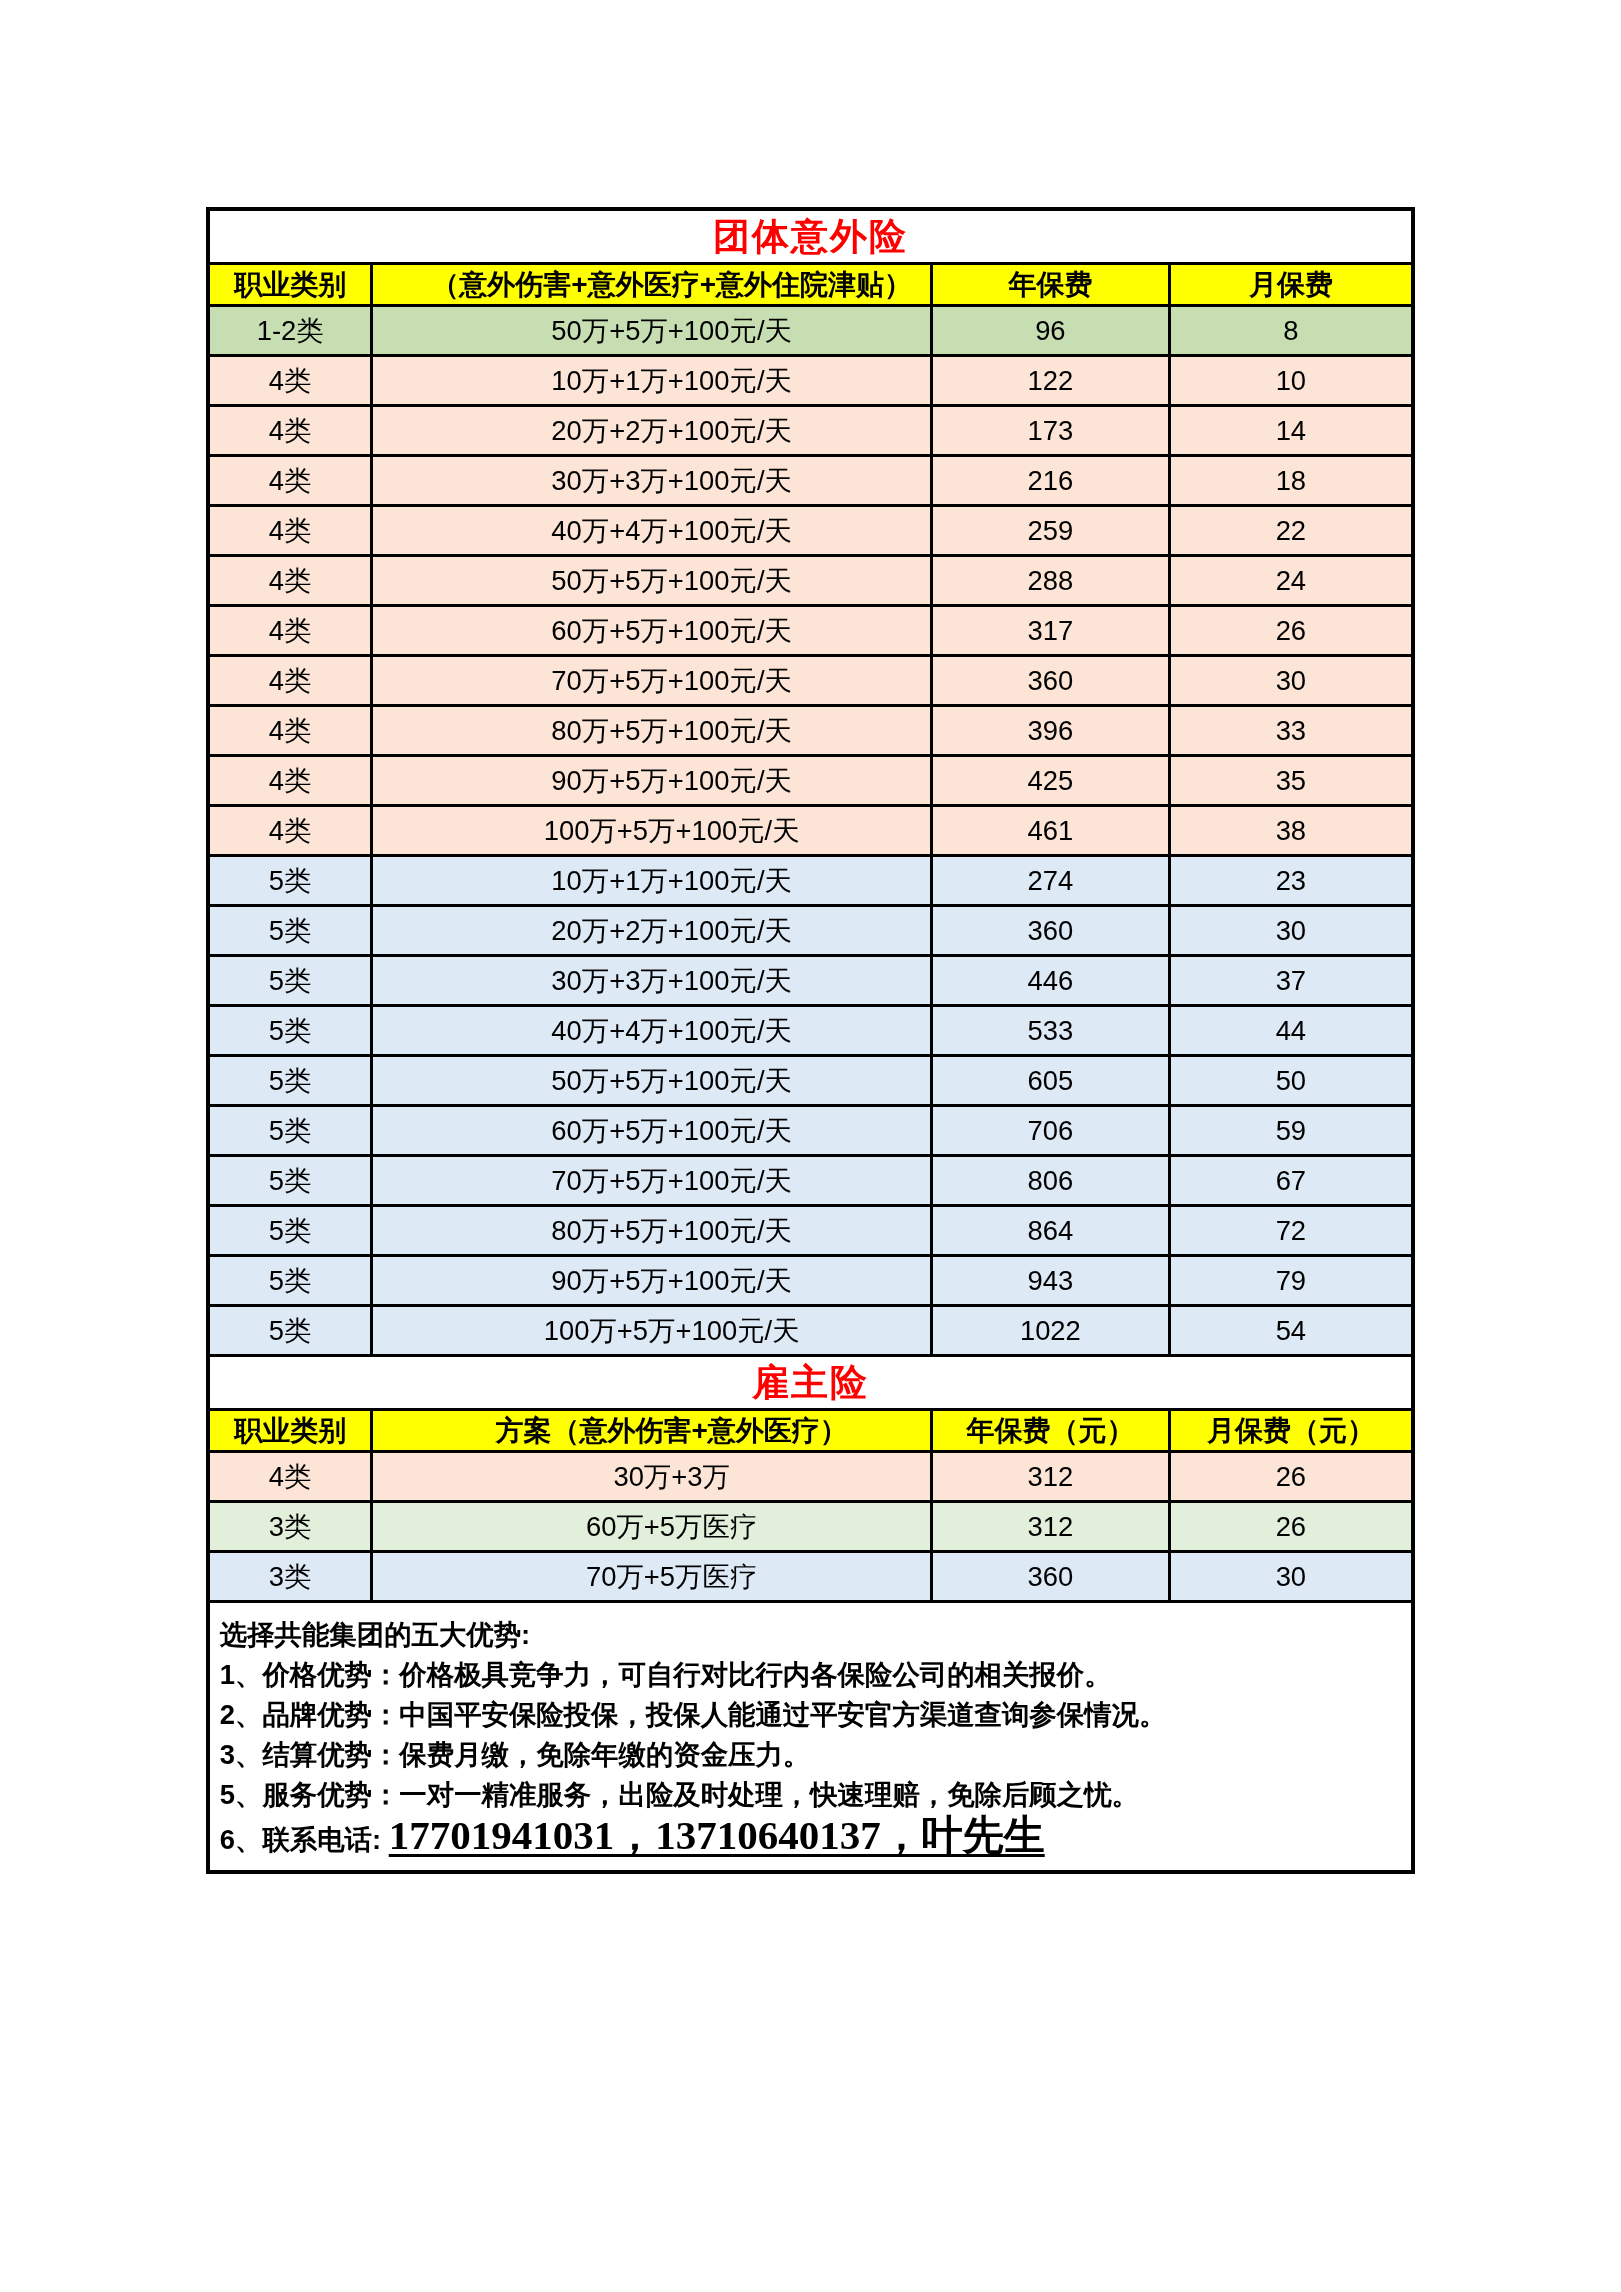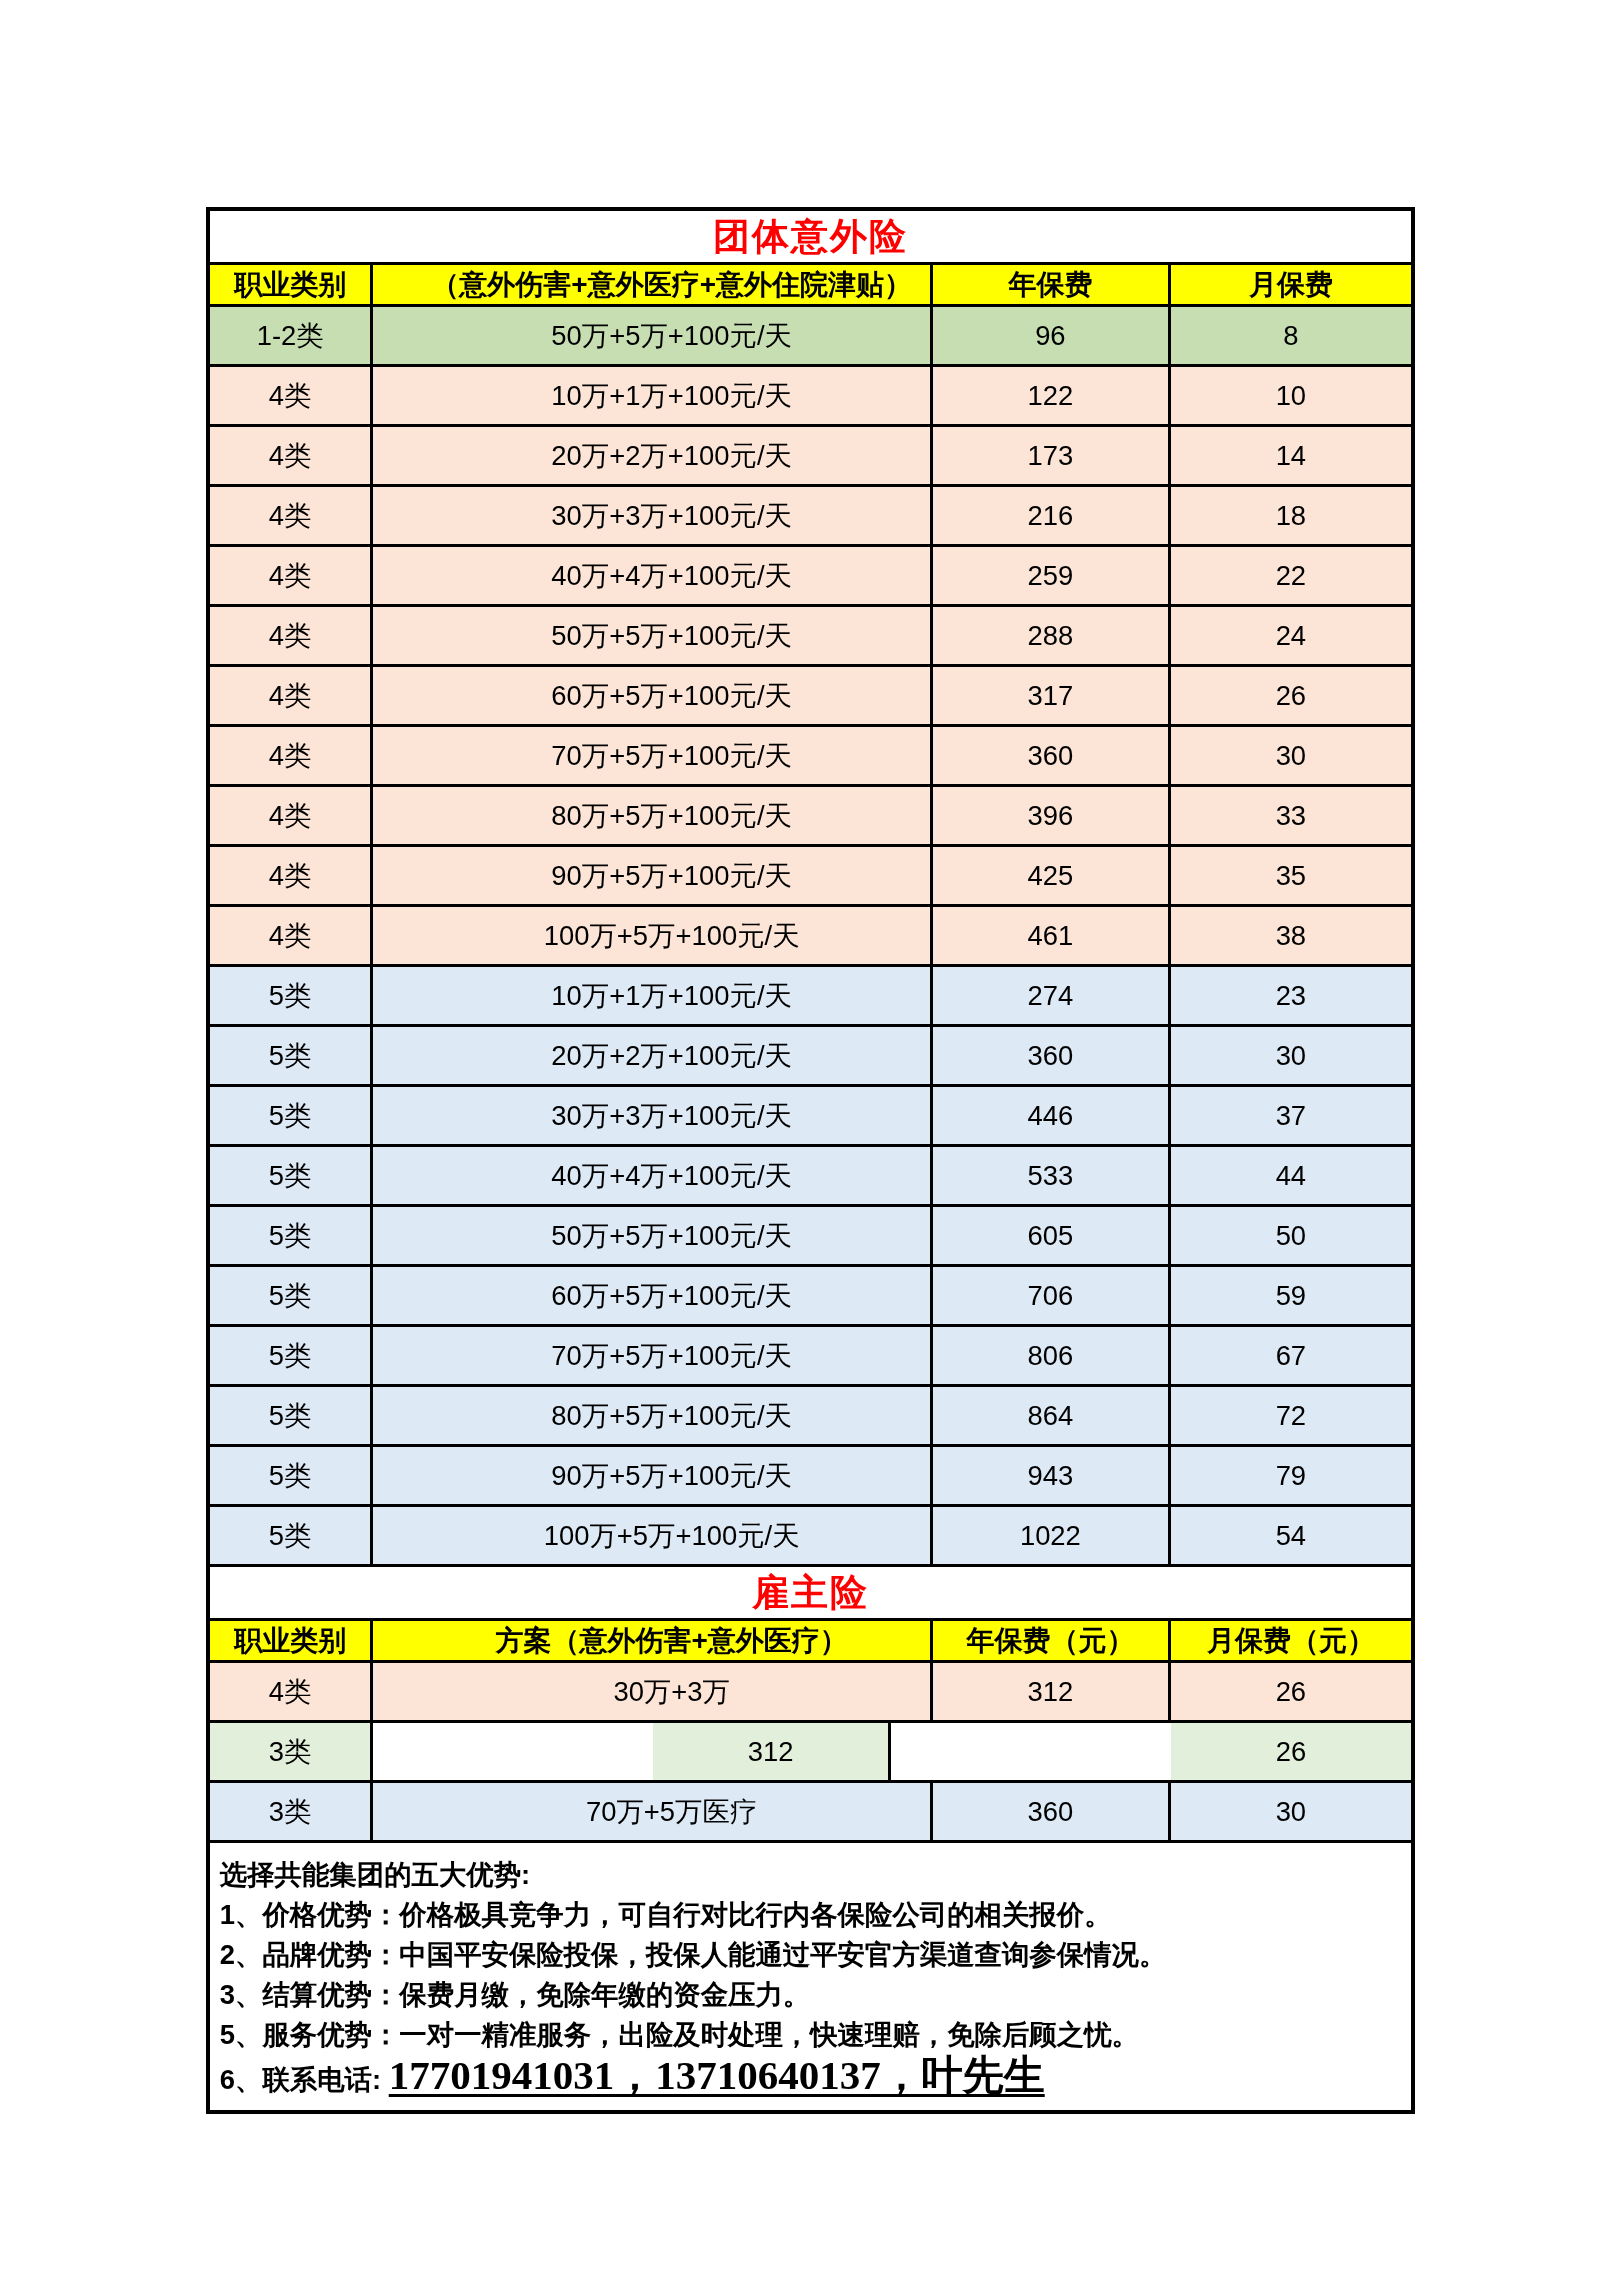--- a/index.html
+++ b/index.html
@@ -41,23 +41,22 @@
     height: 42px;
     border-bottom: 3.9px solid #000000;
     background: #ffff00;
   }
   .header-row .cell {
     background: #ffff00;
     font-weight: 700;
     font-size: 28px;
   }
   .trow {
-    height: 60px;
+    height: 50px;
     border-bottom: 3.9px solid #000000;
-    justify-content: space-between;
   }
   .cell {
     display: flex;
     align-items: center;
     justify-content: center;
     font-size: 27.4px;
     border-right: 3.9px solid #000000;
     overflow: hidden;
     white-space: nowrap;
   }
@@ -244,20 +243,21 @@
 
     <div id="em-rows">
         <div class="row trow tone-peach">
           <div class="cell c-cat">4类</div>
           <div class="cell c-plan">30万+3万</div>
           <div class="cell c-annual">312</div>
           <div class="cell c-monthly">26</div>
         </div>
         <div class="row trow tone-green_light">
           <div class="cell c-cat">3类</div>
+          <div class="cell c-plan">60万+5万医疗</div>
           <div class="cell c-annual">312</div>
           <div class="cell c-monthly">26</div>
         </div>
         <div class="row trow tone-blue">
           <div class="cell c-cat">3类</div>
           <div class="cell c-plan">70万+5万医疗</div>
           <div class="cell c-annual">360</div>
           <div class="cell c-monthly">30</div>
         </div>
       </div>

